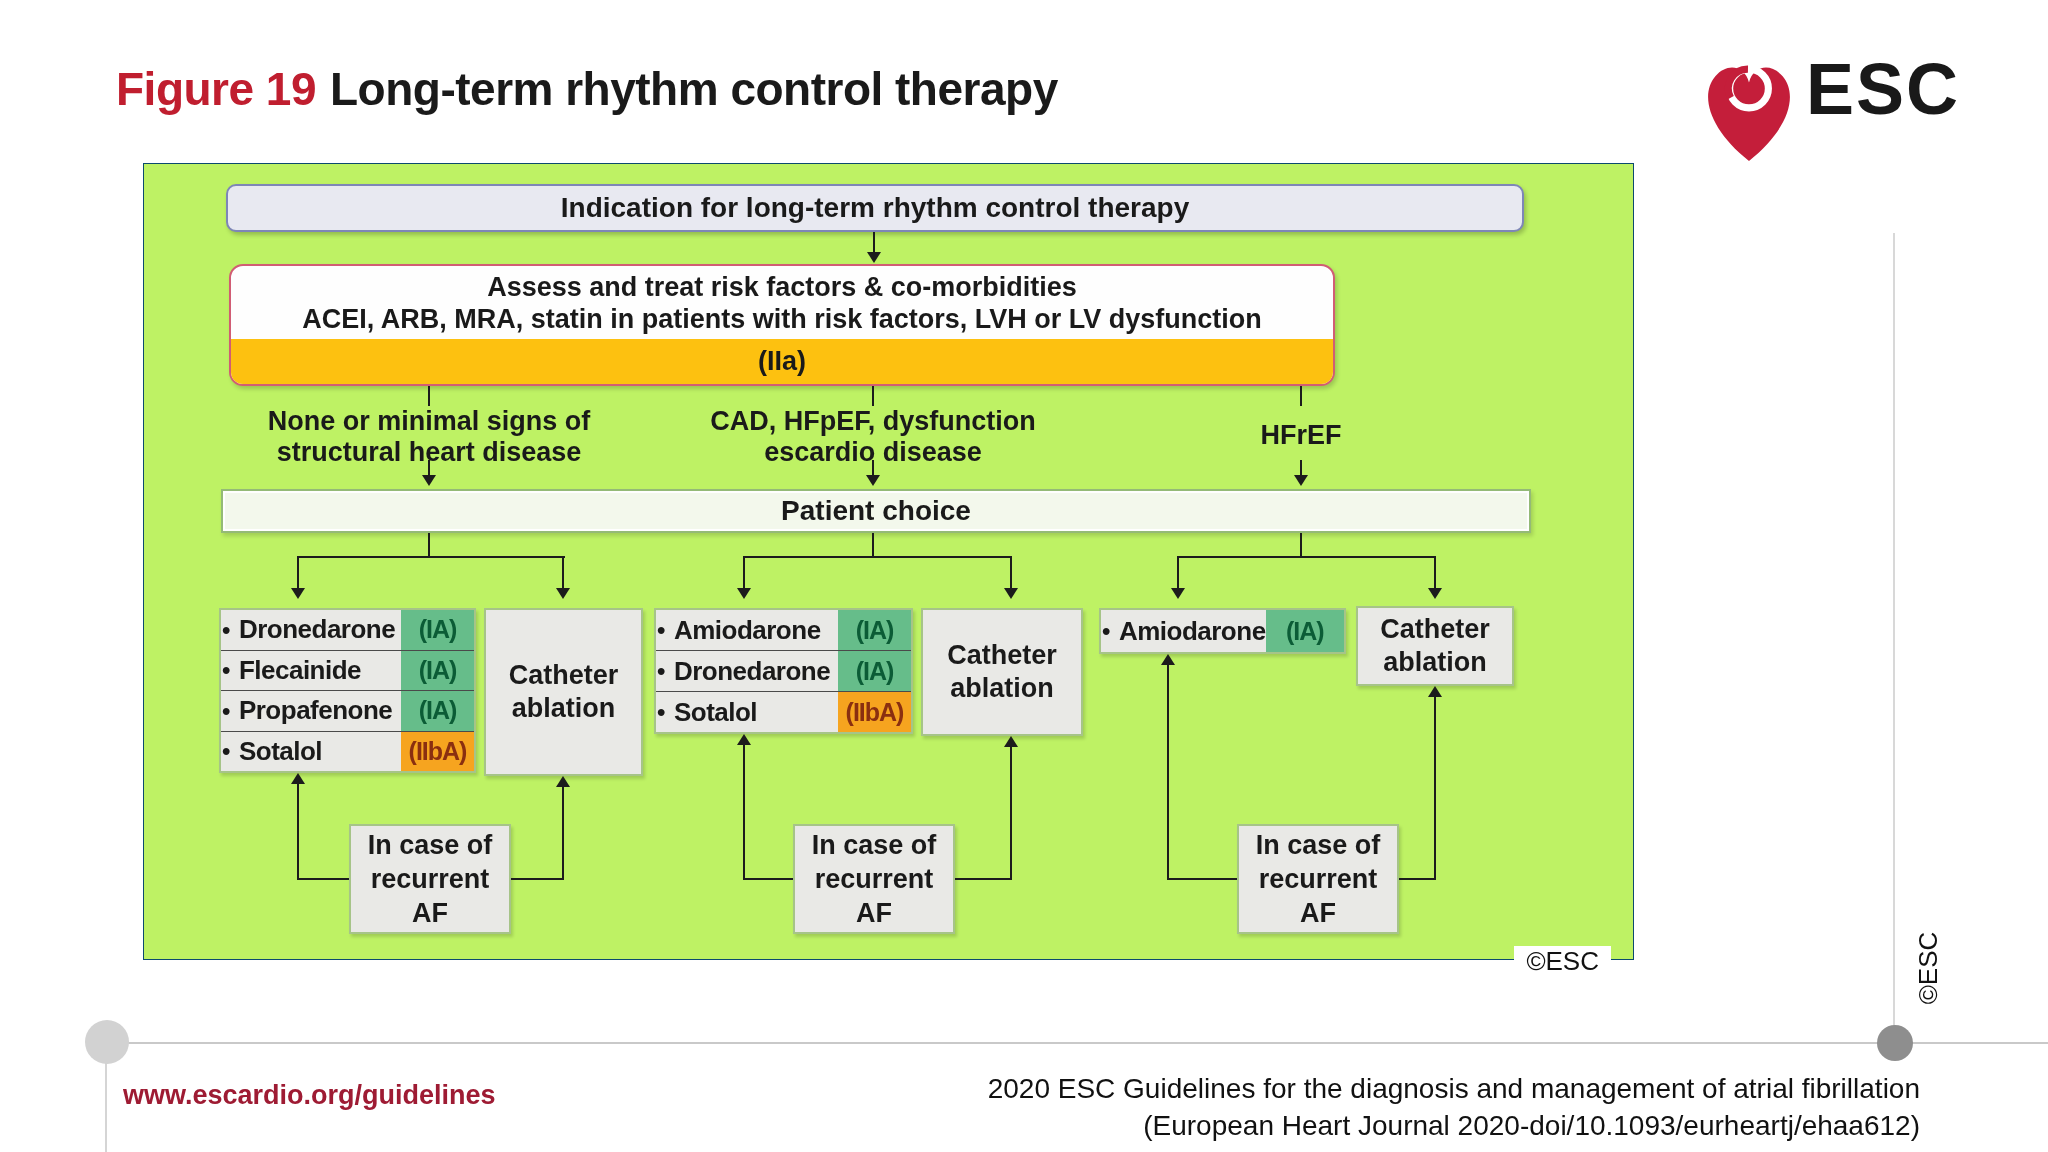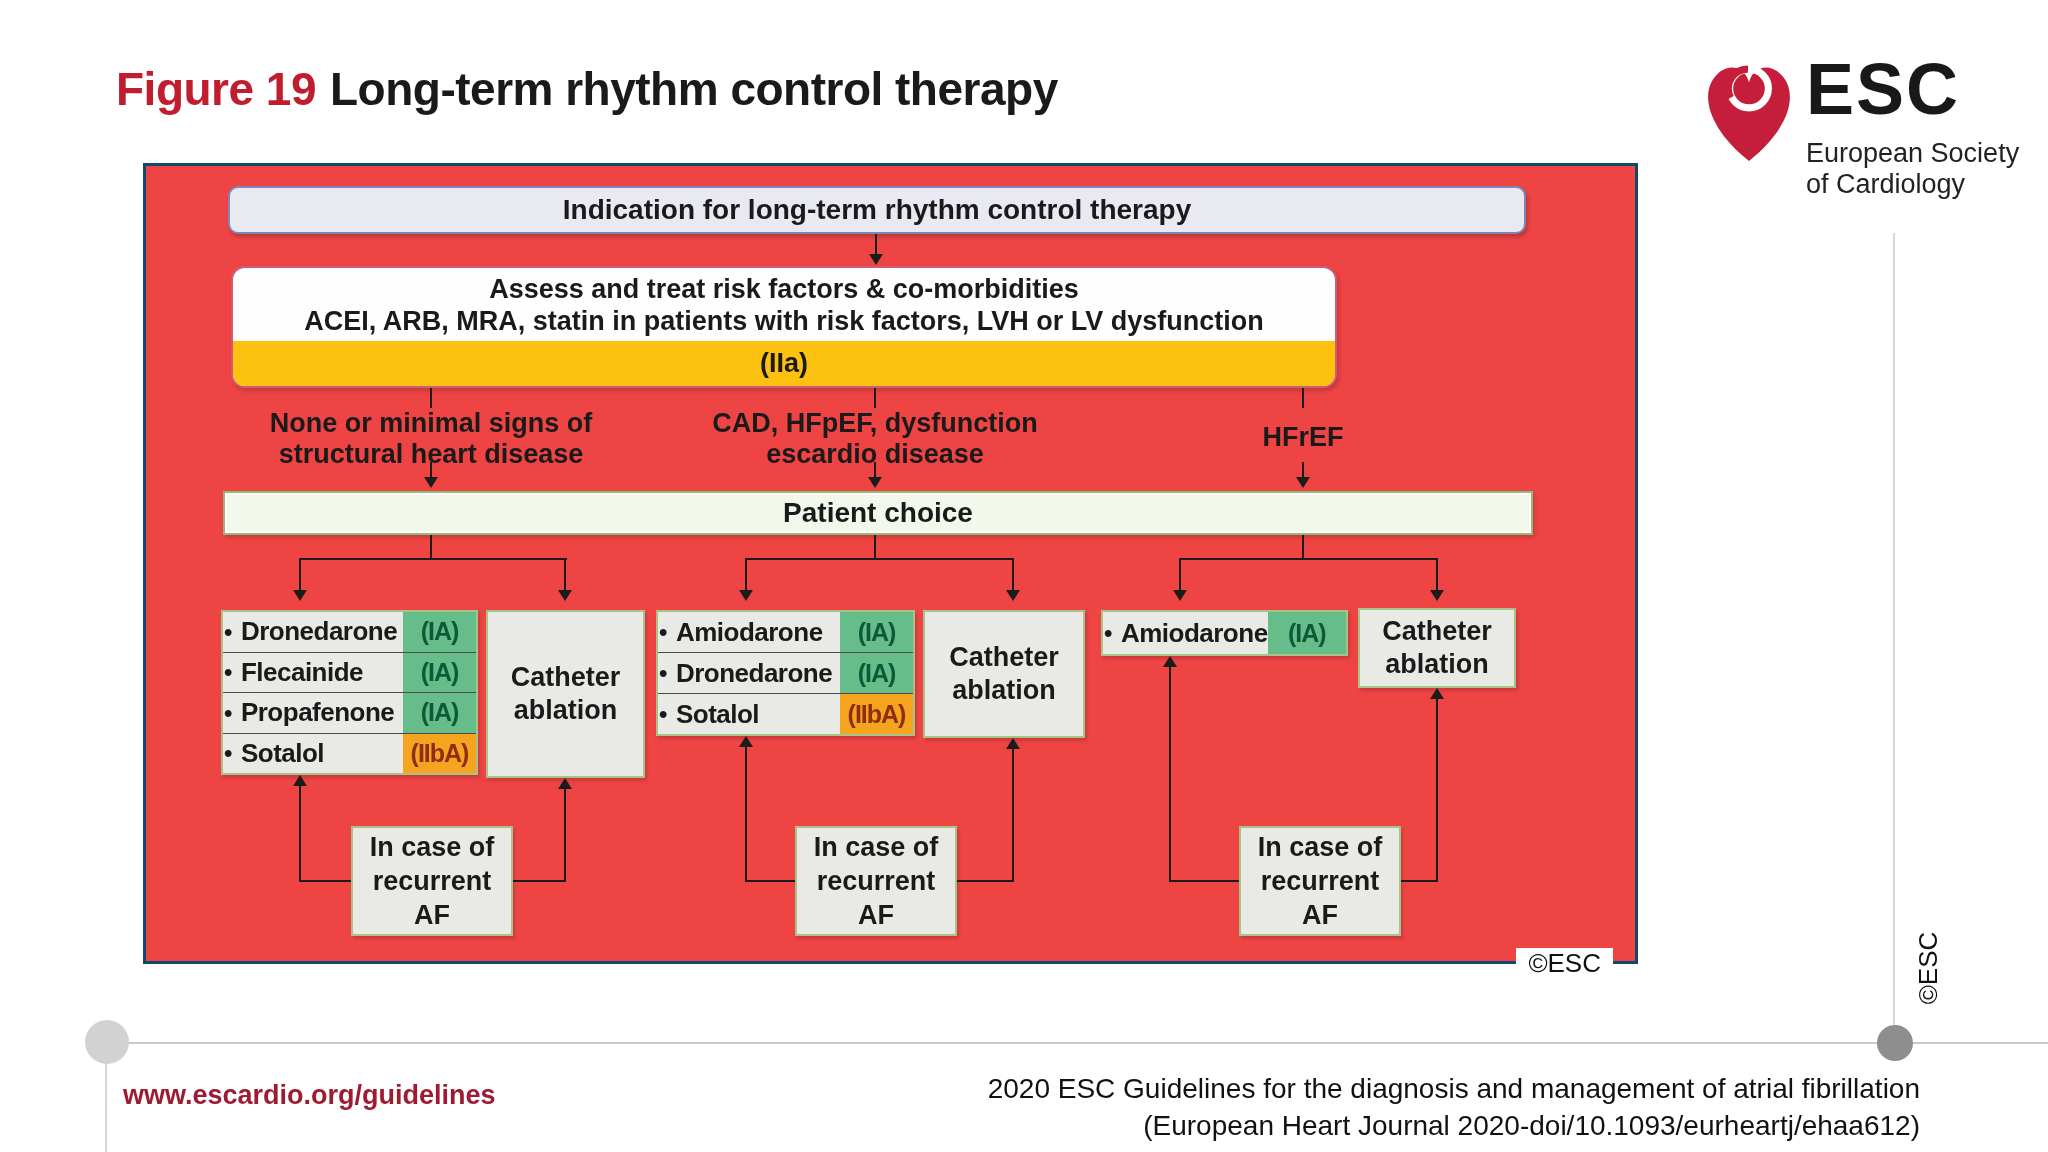--- a/index.html
+++ b/index.html
@@ -7,21 +7,21 @@
         font-family:"Liberation Sans",sans-serif;color:#1a1a1a;}
   .abs{position:absolute;}
 
   
   .title{left:116px;top:62px;font-size:46px;font-weight:800;letter-spacing:-0.5px;white-space:nowrap;}
   .title .fig{color:#C01E2F;margin-right:14px;}
   .logo-abbr{left:1806px;top:48px;font-size:72px;font-weight:600;letter-spacing:2px;color:#191919;}
   .logo-name{left:1806px;top:138px;font-size:27px;line-height:31px;color:#222;}
 
   
-  .frame{left:143px;top:163px;width:1489px;height:795px;border:3px solid #0c4a6e;background:#ef4444;}
+  .frame{left:143px;top:163px;width:1489px;height:795px;border:1px solid #0c4a6e;background:#bef264;}
   .copyright-chip{right:22px;bottom:-18px;background:#fff;padding:0 12px;font-size:26px;color:#111;}
 
   
   .fbox{box-sizing:border-box;display:flex;align-items:center;justify-content:center;text-align:center;}
   .indication{left:82px;top:20px;width:1298px;height:48px;background:#E8E9F1;border:2.5px solid #7E86B7;
               border-radius:10px;font-size:28px;font-weight:700;box-shadow:2px 3px 4px rgba(0,0,0,.22);}
   .assess{left:85px;top:100px;width:1106px;height:122px;background:#FEFEFE;border:2.5px solid #D15D74;
           border-radius:14px;overflow:hidden;box-sizing:border-box;box-shadow:2px 3px 4px rgba(0,0,0,.18);}
   .assess .l1{position:absolute;left:0;right:0;top:6px;font-size:27px;font-weight:700;text-align:center;}
   .assess .l2{position:absolute;left:0;right:0;top:38px;font-size:27px;font-weight:700;text-align:center;}
@@ -74,24 +74,20 @@
   </div>
 
   <div class="abs" style="left:1698px;top:50px;width:102px;height:122px;">
     <svg viewBox="0 0 100 110" width="102" height="122">
       <path d="M50 104 C 12 74, 1 40, 17 21 C 29 7, 46 11, 50 27 C 54 11, 71 7, 83 21 C 99 40, 88 74, 50 104 Z" fill="#C41E3A"></path>
       <circle cx="50" cy="33" r="19" fill="none" stroke="#ffffff" stroke-width="7"></circle>
       <path d="M 32 42 A 19 19 0 0 1 49 14" fill="none" stroke="#C41E3A" stroke-width="7"></path>
     </svg>
   </div>
   <div class="abs logo-abbr">ESC</div>
-  <div class="abs logo-name">
-    <div>European Society</div>
-    <div>of Cardiology</div>
-  </div>
 
   <div class="abs frame">
 
     <div class="abs fbox indication">Indication for long-term rhythm control therapy</div>
 
     <div class="vl" style="left:729px;top:68px;height:21px;"></div>
     <div class="hd" style="left:723px;top:88px;"></div>
 
     <div class="abs assess">
       <div class="l1">Assess and treat risk factors &amp; co-morbidities</div>

